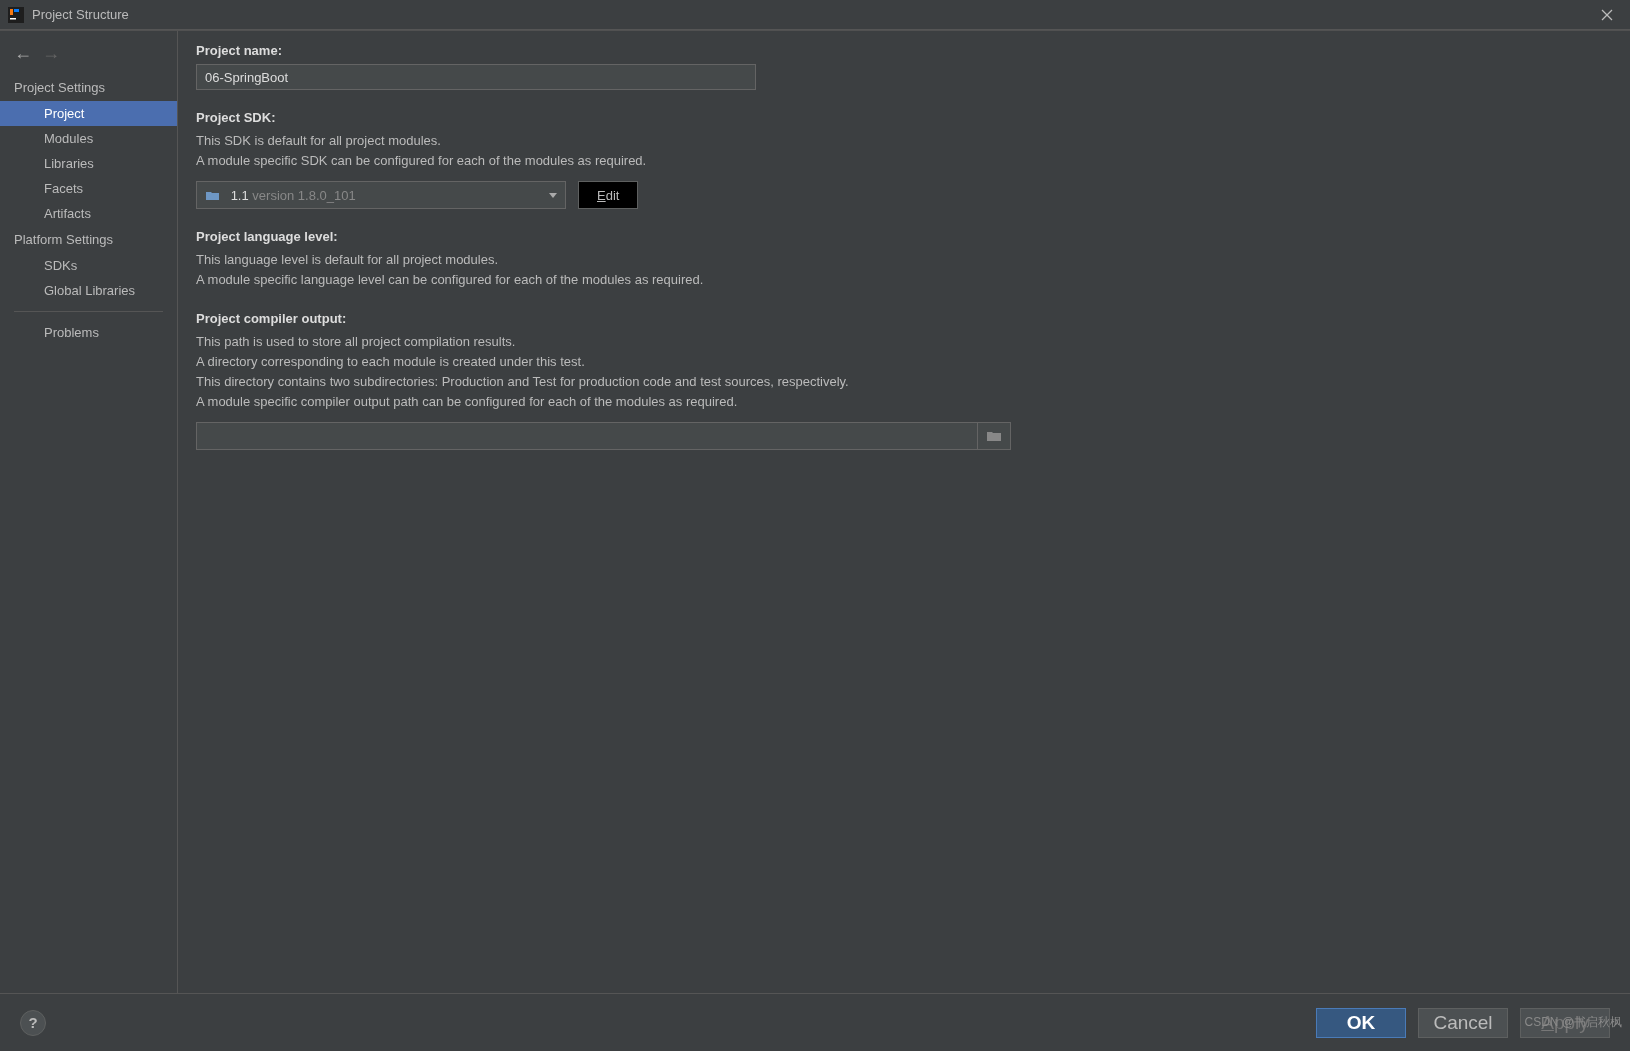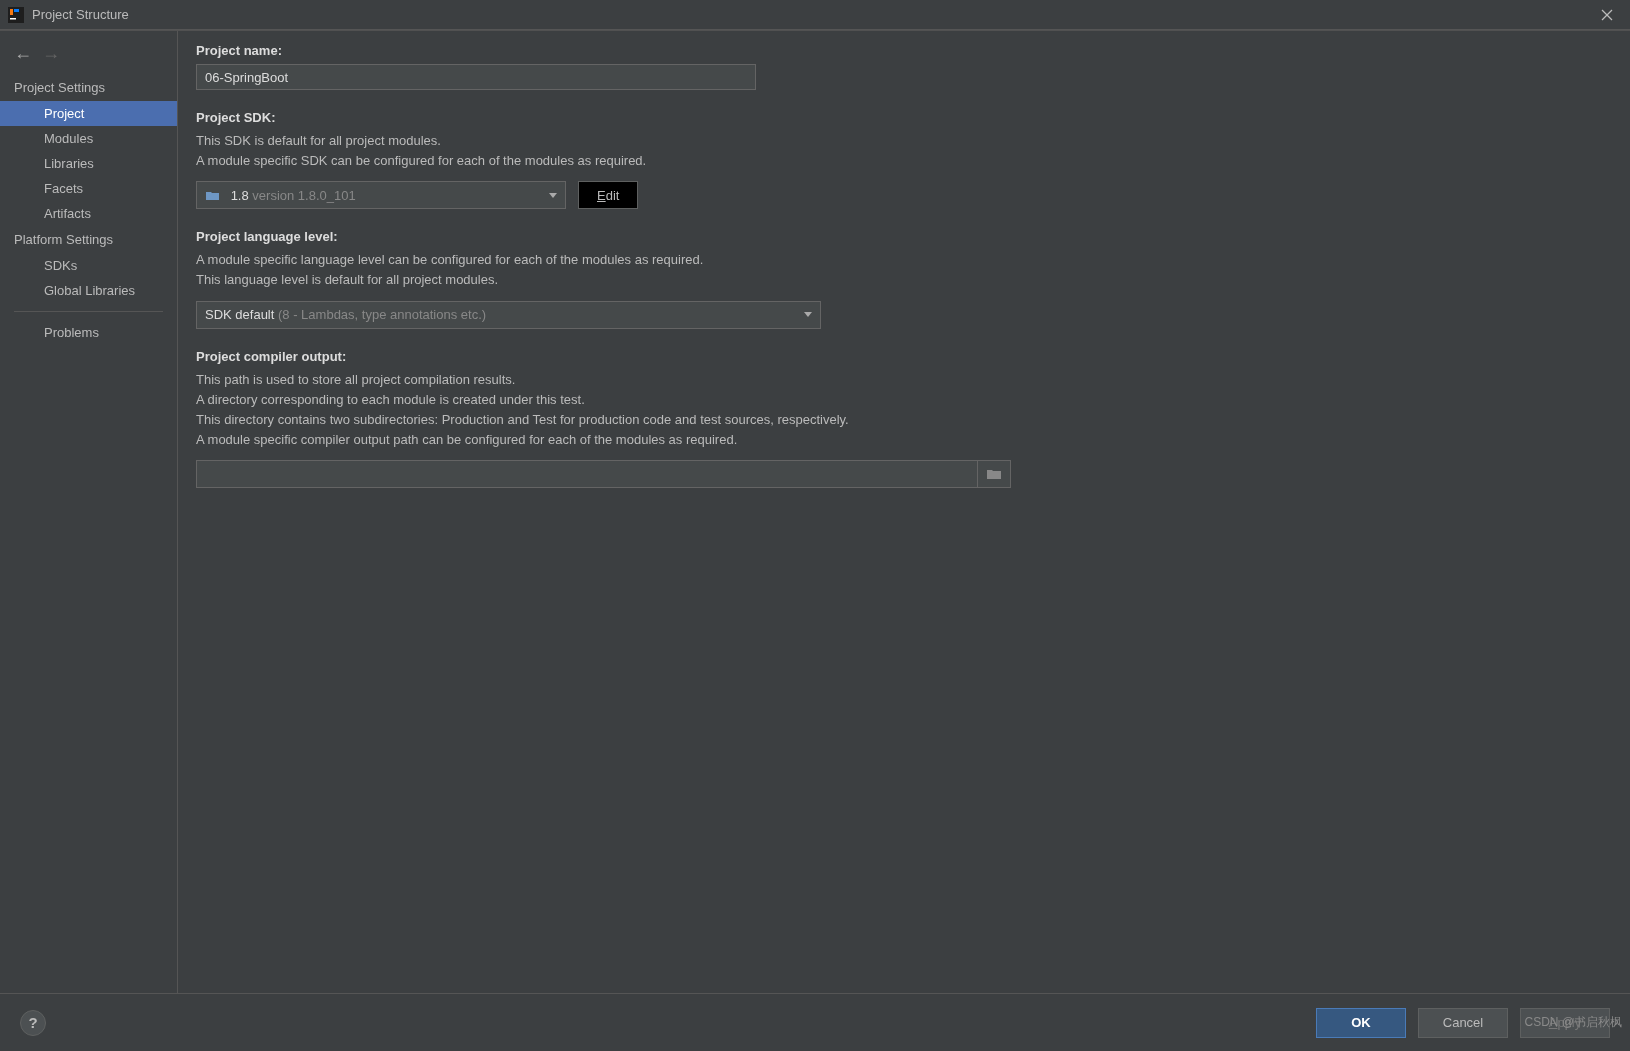--- a/index.html
+++ b/index.html
@@ -155,21 +155,21 @@
       display:flex;align-items:center;justify-content:center;
       font-size:15px;font-weight:bold;cursor:pointer;
       border:1px solid #5e6060;
     }
     .footer-right { margin-left:auto; display:flex; gap:12px; }
     .fbtn {
       min-width: 90px; height: 30px;
       background: #4c5052;
       border: 1px solid #5e6060;
       color: #bbbbbb;
-      font-size: 13px;
+      font-size: 19px;
       display:flex;align-items:center;justify-content:center;
       cursor:pointer;
     }
     .fbtn.primary { background: #365880; border-color:#4a7bb8; color:#ffffff; font-weight:bold;}
     .fbtn.disabled { color:#777; cursor:default;}
     .watermark {
       position:absolute; right:8px; bottom:20px;
       color:#8a8a8a; font-size:12px; pointer-events:none;
     }
     .ij-logo{display:block;}
@@ -225,42 +225,35 @@
     <div class="section">
       <span class="label-strong">Project SDK:</span>
       <div class="desc">This SDK is default for all project modules.</div>
       <div class="desc">A module specific SDK can be configured for each of the modules as required.</div>
       <div class="sdk-row">
         <div class="combo sdk-combo">
           <span>
             <svg width="16" height="12" style="vertical-align:middle;margin-right:6px">
                 <path d="M1 2h5l1 1h7v7H1z" fill="#6e97c4"></path>
               </svg>
-            <span>1.8</span>
+            <span>1.1</span>
             <span class="dim"> <span>version 1.8.0_101</span></span>
           </span>
           <span class="chev"></span>
         </div>
         <div class="btn">
             <span><u>E</u>dit</span>
           </div>
       </div>
     </div>
 
     <div class="section">
       <span class="label-strong">Project language level:</span>
+      <div class="desc">This language level is default for all project modules.</div>
       <div class="desc">A module specific language level can be configured for each of the modules as required.</div>
-      <div class="desc">This language level is default for all project modules.</div>
-      <div class="combo lang-combo">
-        <span>
-          <span>SDK default</span>
-          <span class="dim"> <span>(8 - Lambdas, type annotations etc.)</span></span>
-        </span>
-        <span class="chev"></span>
-      </div>
     </div>
 
     <div class="section">
       <span class="label-strong">Project compiler output:</span>
       <div class="desc">This path is used to store all project compilation results.</div>
       <div class="desc">A directory corresponding to each module is created under this test.</div>
       <div class="desc">This directory contains two subdirectories: Production and Test for production code and test sources, respectively.</div>
       <div class="desc">A module specific compiler output path can be configured for each of the modules as required.</div>
       <div class="output-row">
         <input class="output-input" value="" style="">

